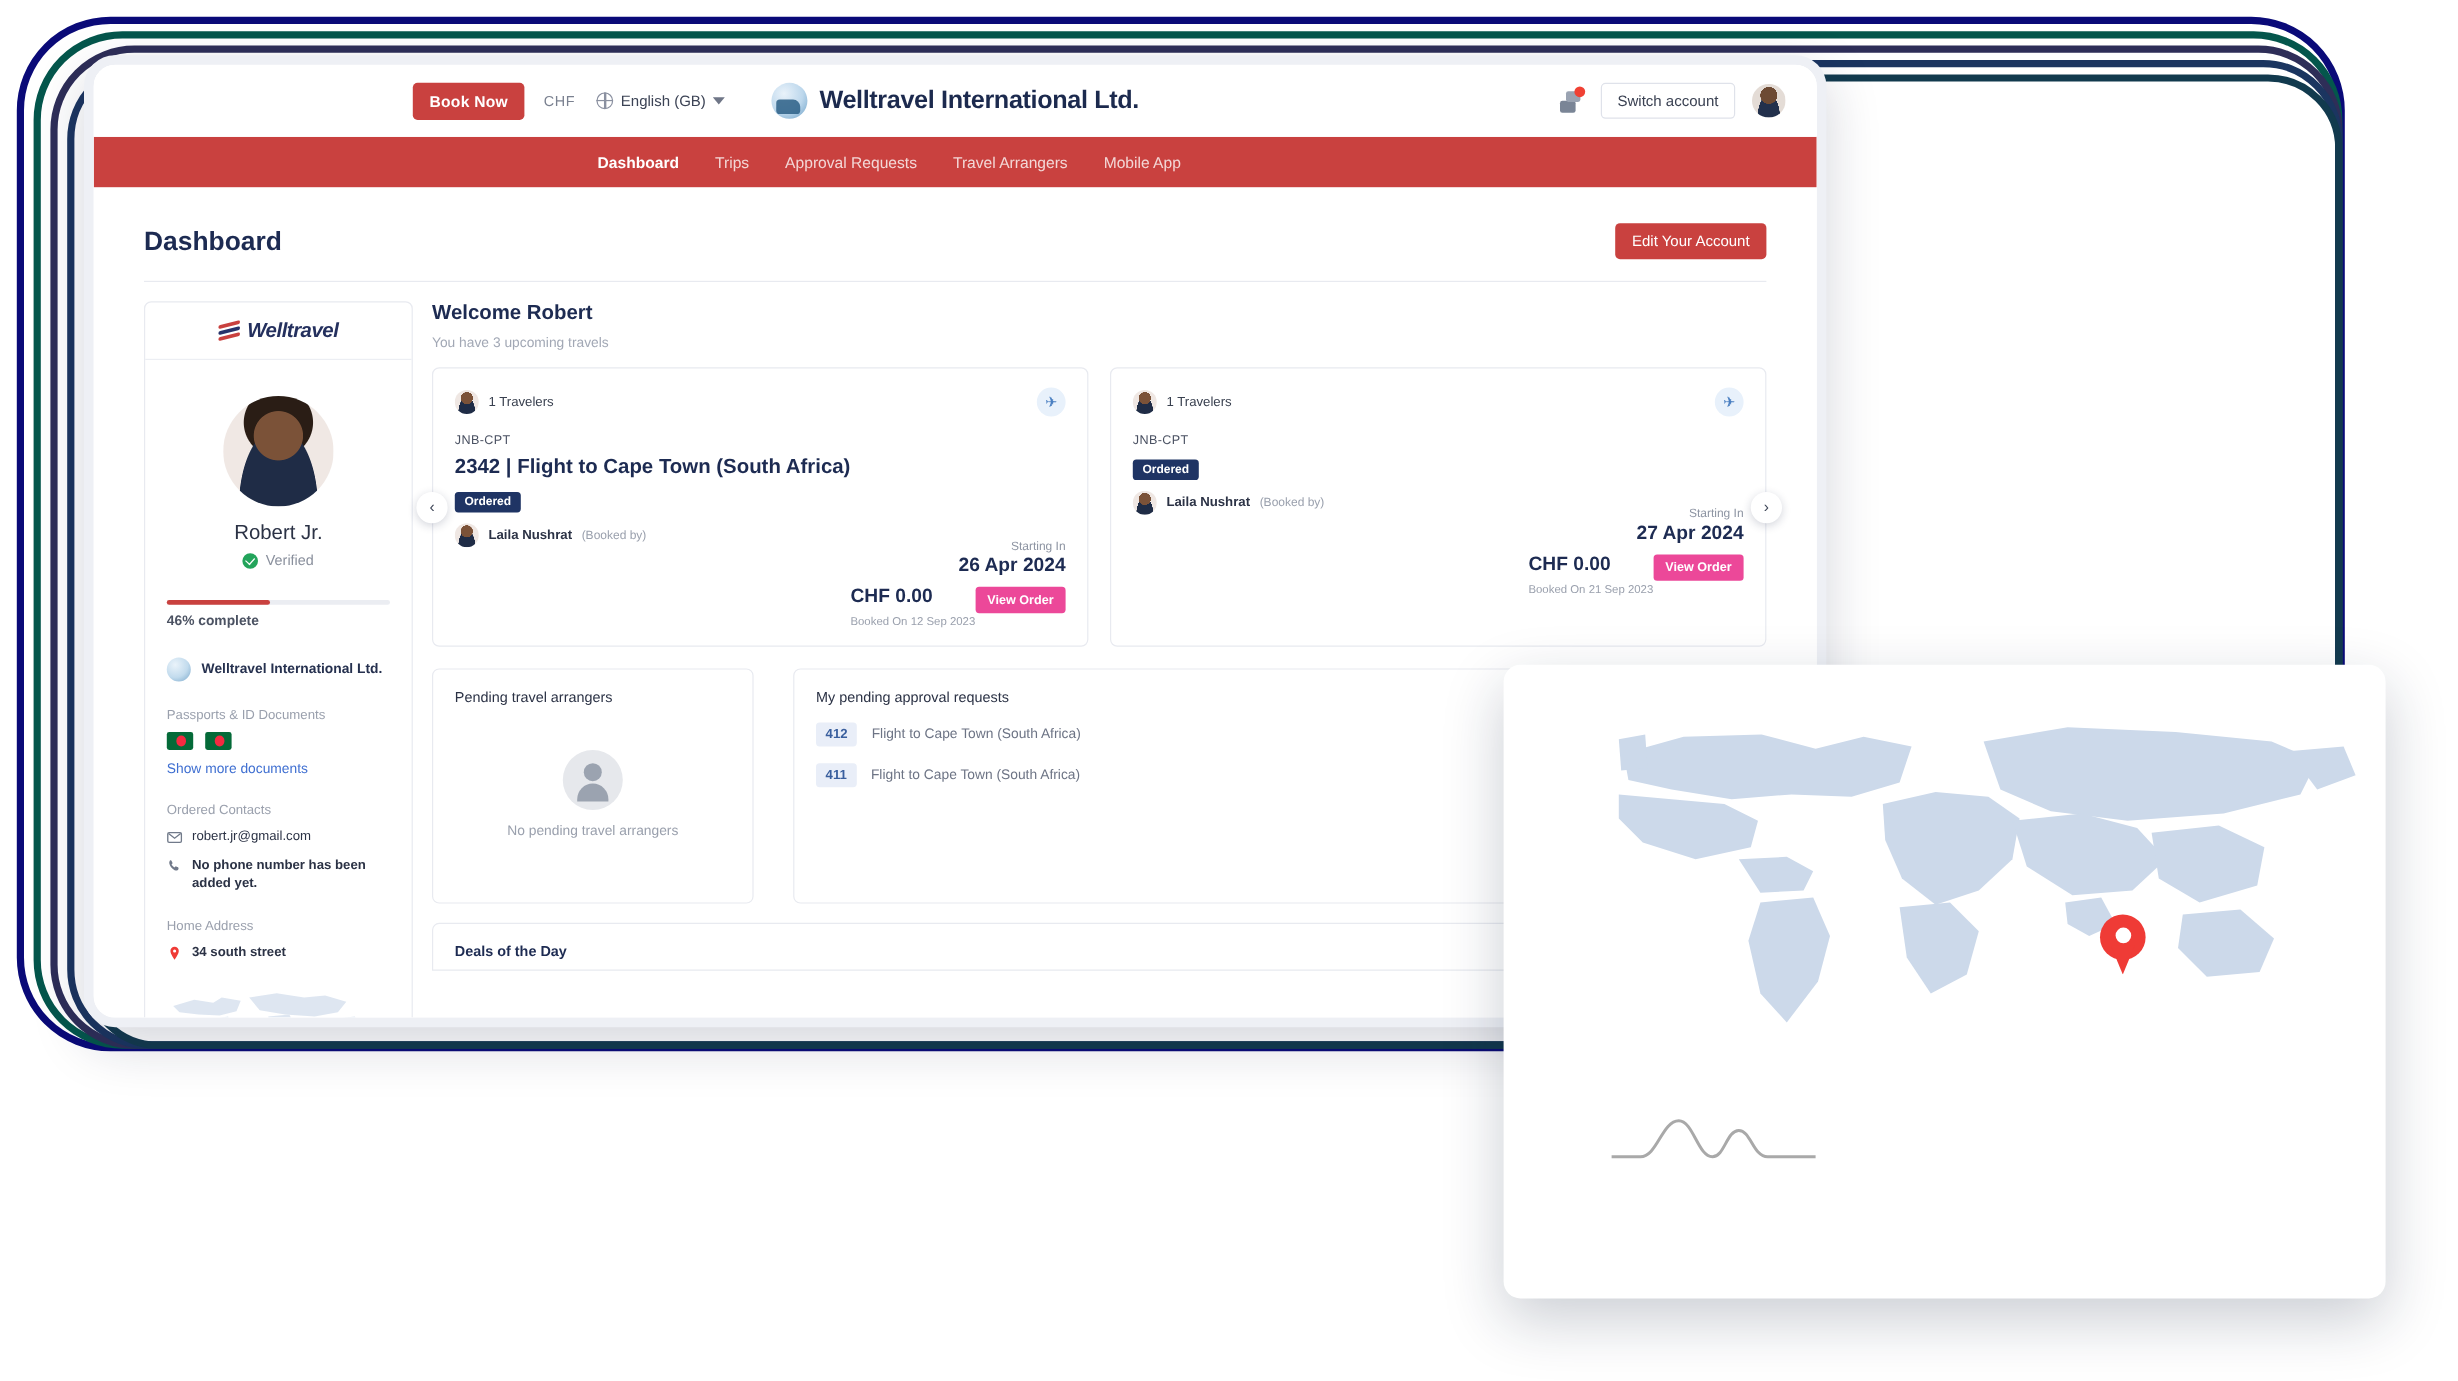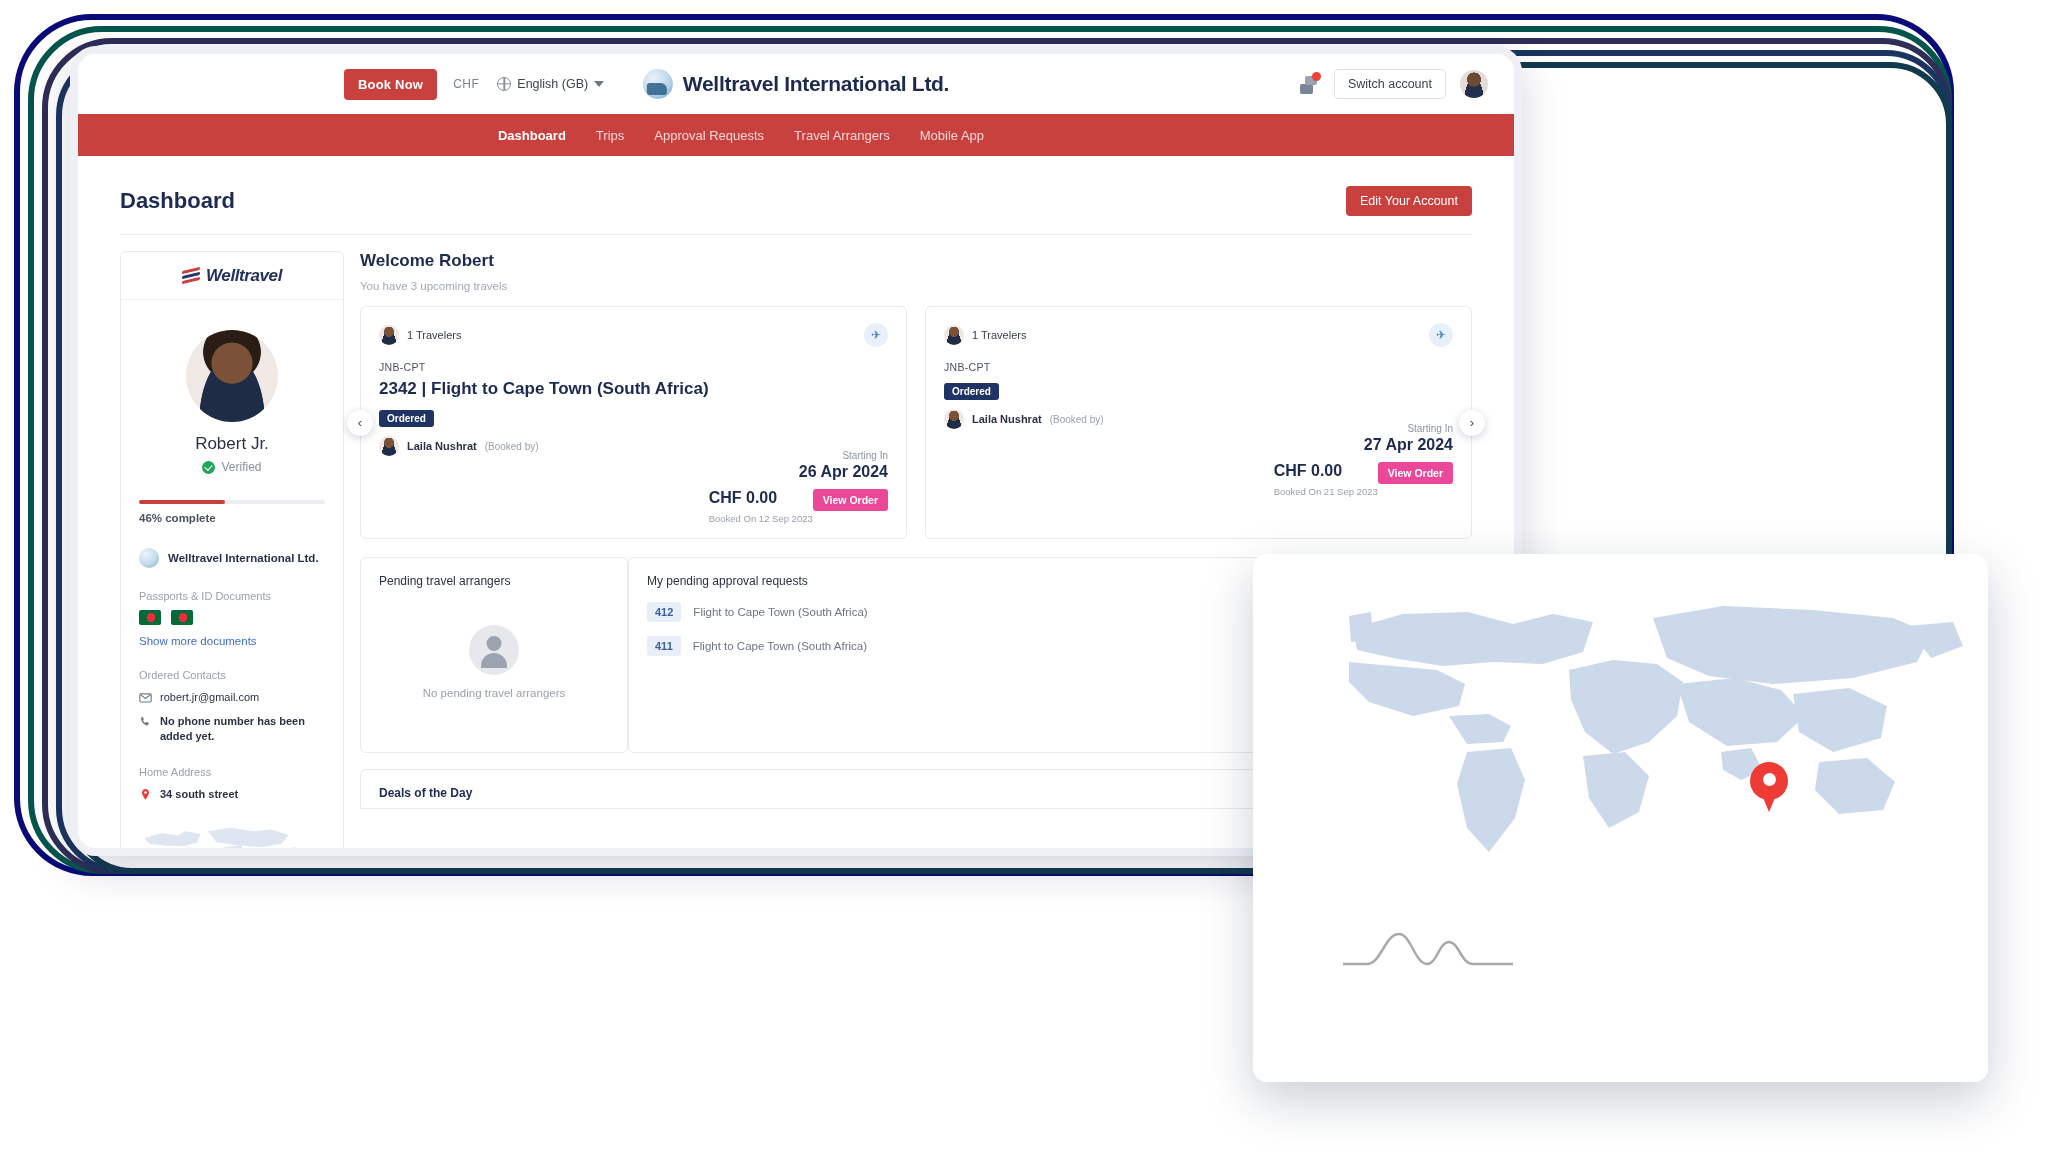--- a/index.html
+++ b/index.html
@@ -190,21 +190,21 @@
   .car-arrow {
     position:absolute; top:50%; transform:translateY(-50%);
     width:26px;height:26px;border-radius:50%;background:#fff;
     box-shadow:0 2px 8px rgba(25,35,70,.2);
     display:flex;align-items:center;justify-content:center;
     font-size:13px;color:#404859;cursor:pointer;z-index:4;
   }
   .car-arrow.left { left:-13px; }
   .car-arrow.right { right:-13px; }
 
-  .panels { display:flex; gap:0; margin-top:18px; }
+  .panels { display:flex; gap:33px; margin-top:18px; }
   .panel { background:#fff;border:1px solid #e8eaf0;border-radius:6px;padding:16px 18px; }
   .p-left { width:268px; flex:none; height:196px; display:flex; flex-direction:column;}
   .p-right { flex:1; height:196px; }
   .p-title { font-size:12px; color:#2b3245; }
   .empty-wrap { flex:1; display:flex; flex-direction:column; align-items:center; justify-content:center; gap:12px;}
   .empty-av { width:50px;height:50px;border-radius:50%;background:#e6e8ec;position:relative;}
   .empty-av:before{content:"";position:absolute;left:50%;top:11px;transform:translateX(-50%);width:15px;height:15px;border-radius:50%;background:#9ba3b0;}
   .empty-av:after{content:"";position:absolute;left:50%;bottom:7px;transform:translateX(-50%);width:26px;height:15px;border-radius:13px 13px 0 0;background:#9ba3b0;}
   .empty-txt { font-size:11.5px; color:#9aa0ad; }
 

